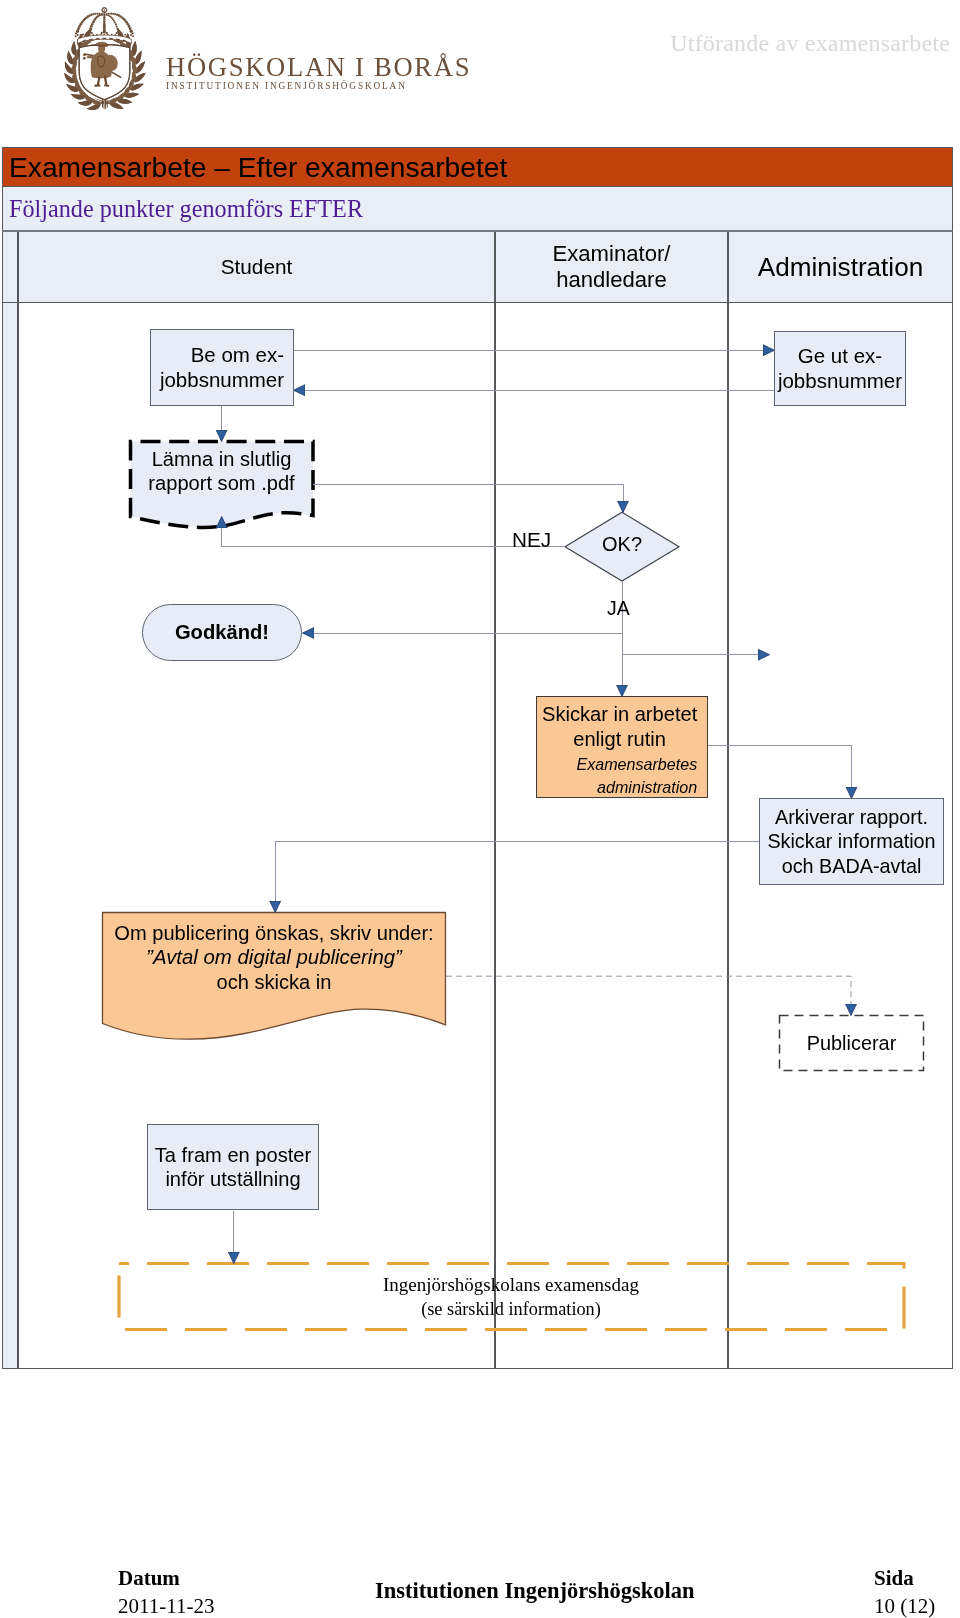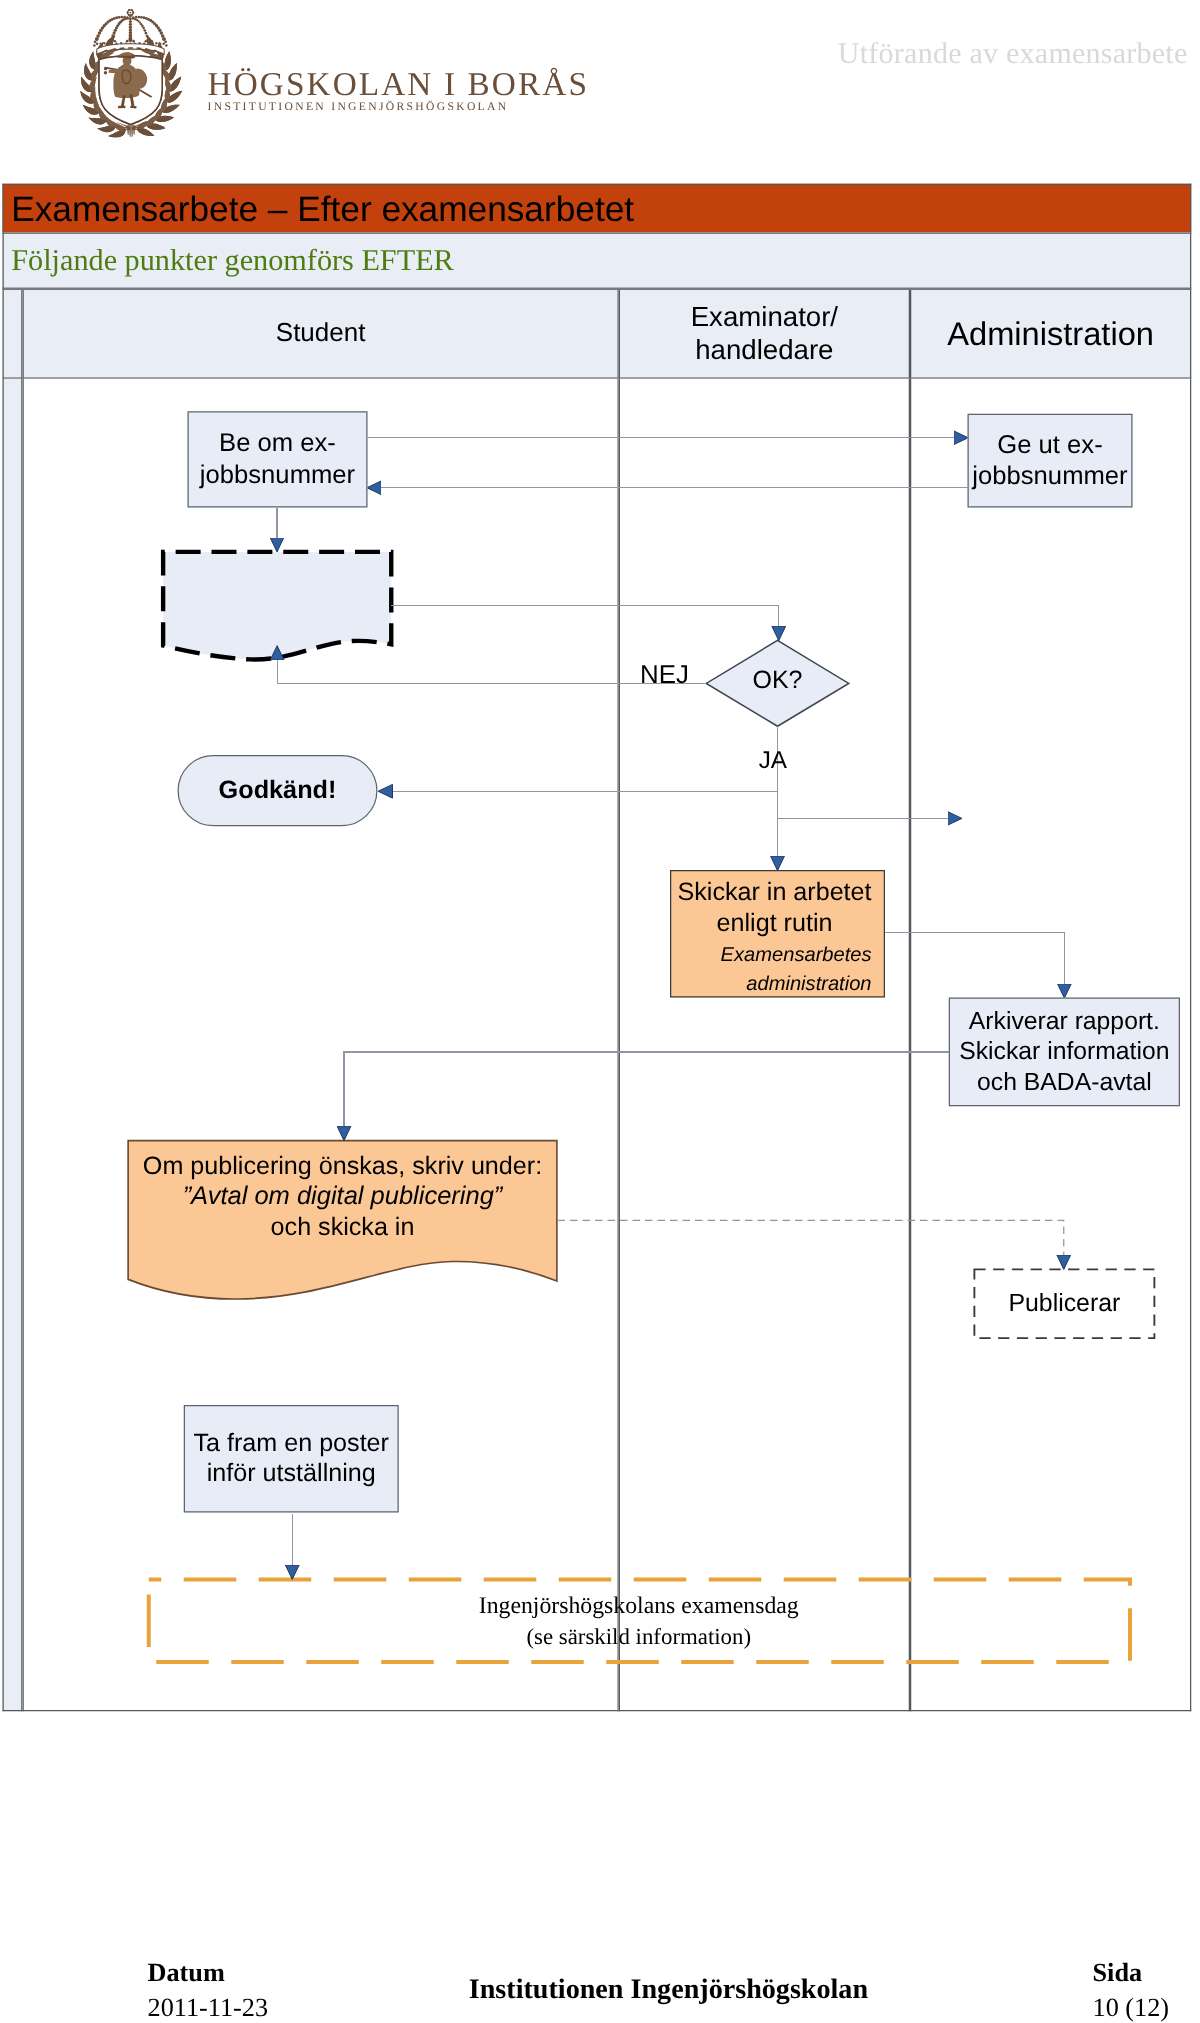--- a/index.html
+++ b/index.html
@@ -17,21 +17,21 @@
            font-family:"Liberation Serif",serif;font-size:24px;color:#d9d9d9;letter-spacing:.2px;}
 
   
   #tbl{position:absolute;left:2px;top:147px;width:951px;}
   .trow{position:absolute;left:0;box-sizing:border-box;}
   #title-row{top:0;width:951px;height:39px;background:#c2410c;border:1px solid #56585b;
              border-bottom:none;}
   #title-row .t{position:absolute;left:6px;top:3px;font-size:28.2px;color:#000;letter-spacing:0;}
   #sub-row{top:39px;width:951px;height:46px;background:#e8edf6;border:1px solid #56585b;
            border-bottom:2px solid #76797d;}
-  #sub-row .t{position:absolute;left:6px;top:8px;font-family:"Liberation Serif",serif;font-size:24.2px;color:#4d7c0f;}
+  #sub-row .t{position:absolute;left:6px;top:8px;font-family:"Liberation Serif",serif;font-size:24.2px;color:#4c1d95;}
 
   #cols-row{top:85px;width:951px;height:71px;}
   .colhead{position:absolute;top:0;height:71px;background:#e8edf6;box-sizing:border-box;
            border:1px solid #56585b;border-top:none;display:flex;align-items:center;
            justify-content:center;text-align:center;font-size:19px;line-height:22px;color:#000;}
 
   #body-row{top:156px;width:951px;height:1066px;}
   .bodycell{position:absolute;top:0;height:1066px;box-sizing:border-box;border:1px solid #56585b;border-top:none;background:#fff;}
   #lmargin{background:#e8edf6;}
 
@@ -57,21 +57,21 @@
   #shapesvg{z-index:4;}
   #flow{z-index:5;}
   #shapes{position:absolute;left:0;top:0;width:960px;height:1618px;z-index:6;}
 
   .nd{position:absolute;box-sizing:border-box;display:flex;align-items:center;justify-content:center;
       text-align:center;color:#000;font-family:"Liberation Sans",sans-serif;}
   .blue{background:#e7ecf7;border:1px solid #5d6670;}
   .white{background:#ffffff;border:1px solid #5d6670;}
   .orange{background:#fbc795;border:1px solid #3f3a33;}
 
-  #n-beom{left:150px;top:329px;width:144px;height:77px;font-size:20.5px;line-height:24.5px;}
+  #n-beom{left:150px;top:329px;width:144px;height:77px;font-size:20.5px;line-height:24.5px;text-align:right;}
   #n-geut{left:774px;top:331px;width:132px;height:75px;font-size:20.5px;line-height:24.5px;}
   #n-lamna{left:130px;top:441px;width:183px;height:86px;font-size:20.1px;line-height:24px;
            align-items:flex-start;padding-top:6px;}
   #n-ok{left:602px;top:533px;width:60px;height:22px;font-size:20.0px;justify-content:flex-start;align-items:flex-start;}
   #lbl-nej{left:512px;top:527px;width:44px;height:26px;font-size:20.7px;justify-content:flex-start;}
   #lbl-ja{left:607px;top:595px;width:30px;height:26px;font-size:19.4px;justify-content:flex-start;}
   #n-godkand{left:142px;top:604px;width:160px;height:57px;font-size:20.2px;font-weight:bold;border-radius:29px;}
   #n-ladok{left:769px;top:623px;width:144px;height:65px;font-size:20.1px;line-height:24px;}
   #n-skickar{left:536px;top:696px;width:172px;height:102px;align-items:flex-start;justify-content:flex-start;padding:5px 0 0 5px;}
   #n-skickar .l1{font-size:20.1px;line-height:25.3px;text-align:center;}
@@ -401,20 +401,23 @@
   <div id="shapes">
 
     <div class="nd blue" id="n-beom">
       <span>Be om ex-<br>jobbsnummer</span>
     </div>
 
     <div class="nd blue" id="n-geut">
       <span>Ge ut ex-<br>jobbsnummer</span>
     </div>
 
+    <div class="nd" id="n-lamna">
+      <span>Lämna in slutlig<br>rapport som .pdf</span>
+    </div>
 
     <div class="nd" id="n-ok">
       <span>OK?</span>
     </div>
 
     <div class="nd" id="lbl-nej">NEJ</div>
     <div class="nd" id="lbl-ja">JA</div>
 
     <div class="nd blue" id="n-godkand">
       <span>Godkänd!</span>

